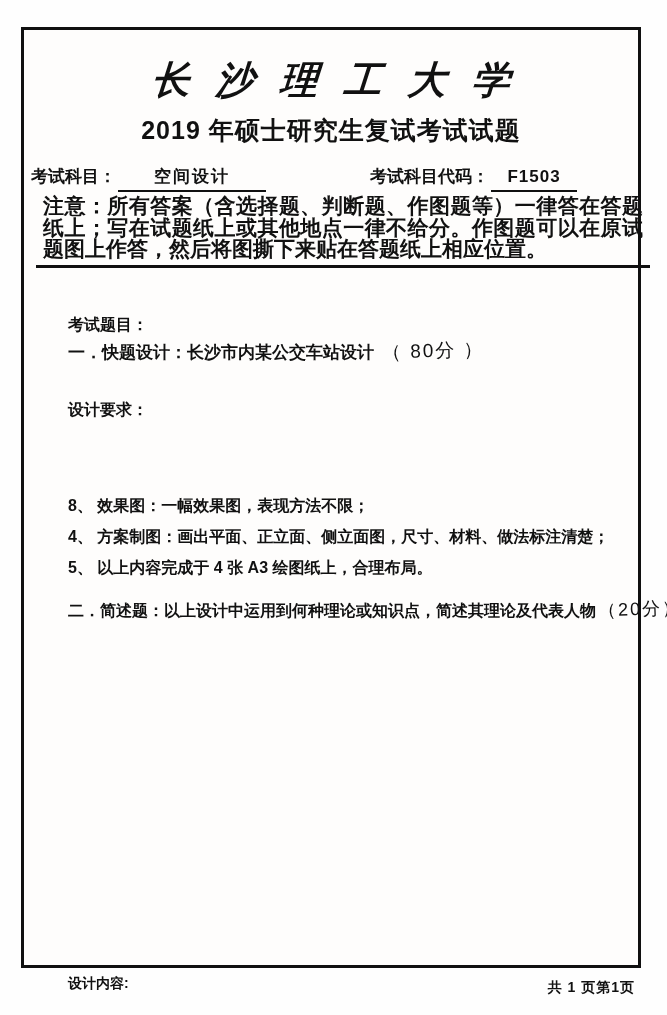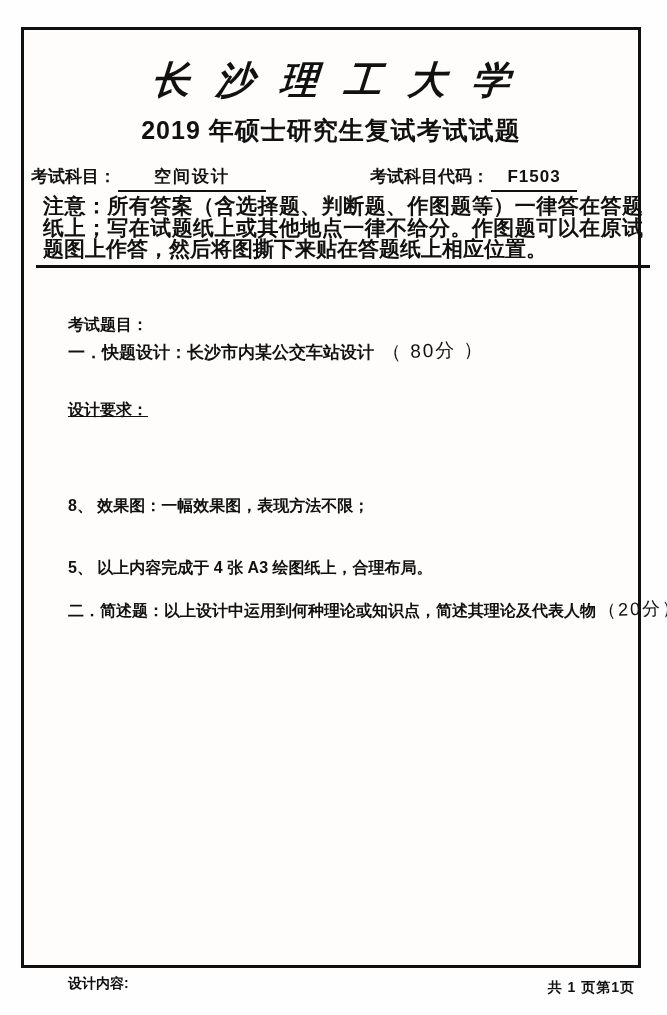--- a/index.html
+++ b/index.html
@@ -84,21 +84,21 @@
   .body-line {
     left: 14px; right: 7px;
     font-size: 16px;
     line-height: 22px;
     font-weight: bold;
     white-space: nowrap;
     margin-left: 30px;
   }
   .exam-heading { top: 284px; }
   .q1-line { top: 311px; font-size: 17px; }
-  .req-heading { top: 369px; text-decoration: underline; }
+  .req-heading { top: 369px; }
   .item-1 { top: 403px; }
   .item-2 { top: 434px; }
   .item-3 { top: 465px; }
   .item-4 { top: 496px; }
   .item-5 { top: 527px; }
   .q2-line { top: 569px; font-size: 16px; }
 
   .handwritten {
     display: inline-block;
     font-weight: normal;
@@ -147,20 +147,21 @@
 
     <div class="abs body-line exam-heading">考试题目：</div>
 
     <div class="abs body-line q1-line">
       <span>一．快题设计：长沙市内某公交车站设计</span><span class="handwritten">（ 80分 ）</span>
     </div>
 
     <div class="abs body-line req-heading">设计要求：</div>
 
     <div class="abs body-line item-3">8、 效果图：一幅效果图，表现方法不限；</div>
+    <div class="abs body-line item-4">4、 方案制图：画出平面、正立面、侧立面图，尺寸、材料、做法标注清楚；</div>
     <div class="abs body-line item-5">5、 以上内容完成于 4 张 A3 绘图纸上，合理布局。</div>
 
     <div class="abs body-line q2-line">
       <span>二．简述题：以上设计中运用到何种理论或知识点，简述其理论及代表人物</span><span class="handwritten">（20分）</span>
     </div>
 
   </div>
 
   <div class="footer">
     <span class="footer-left">设计内容:</span>

